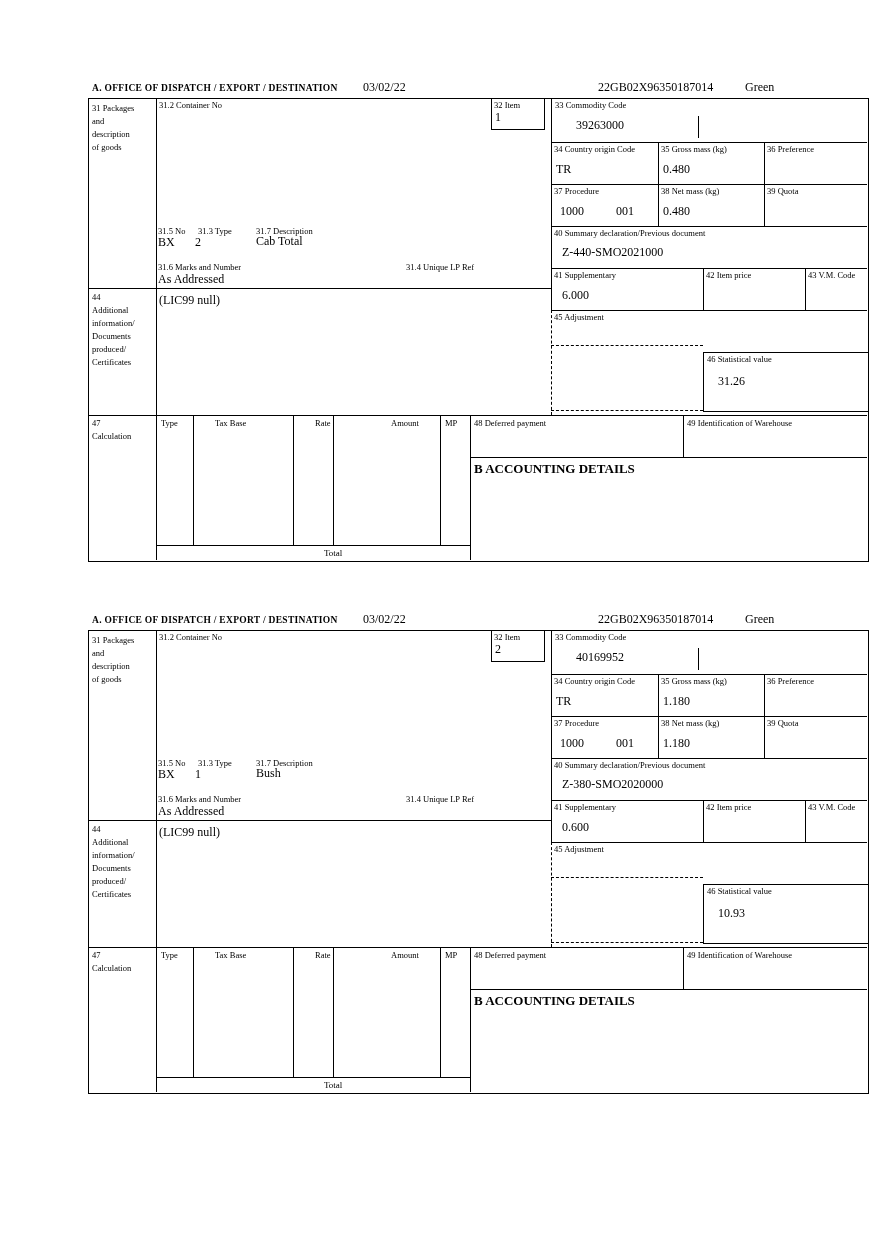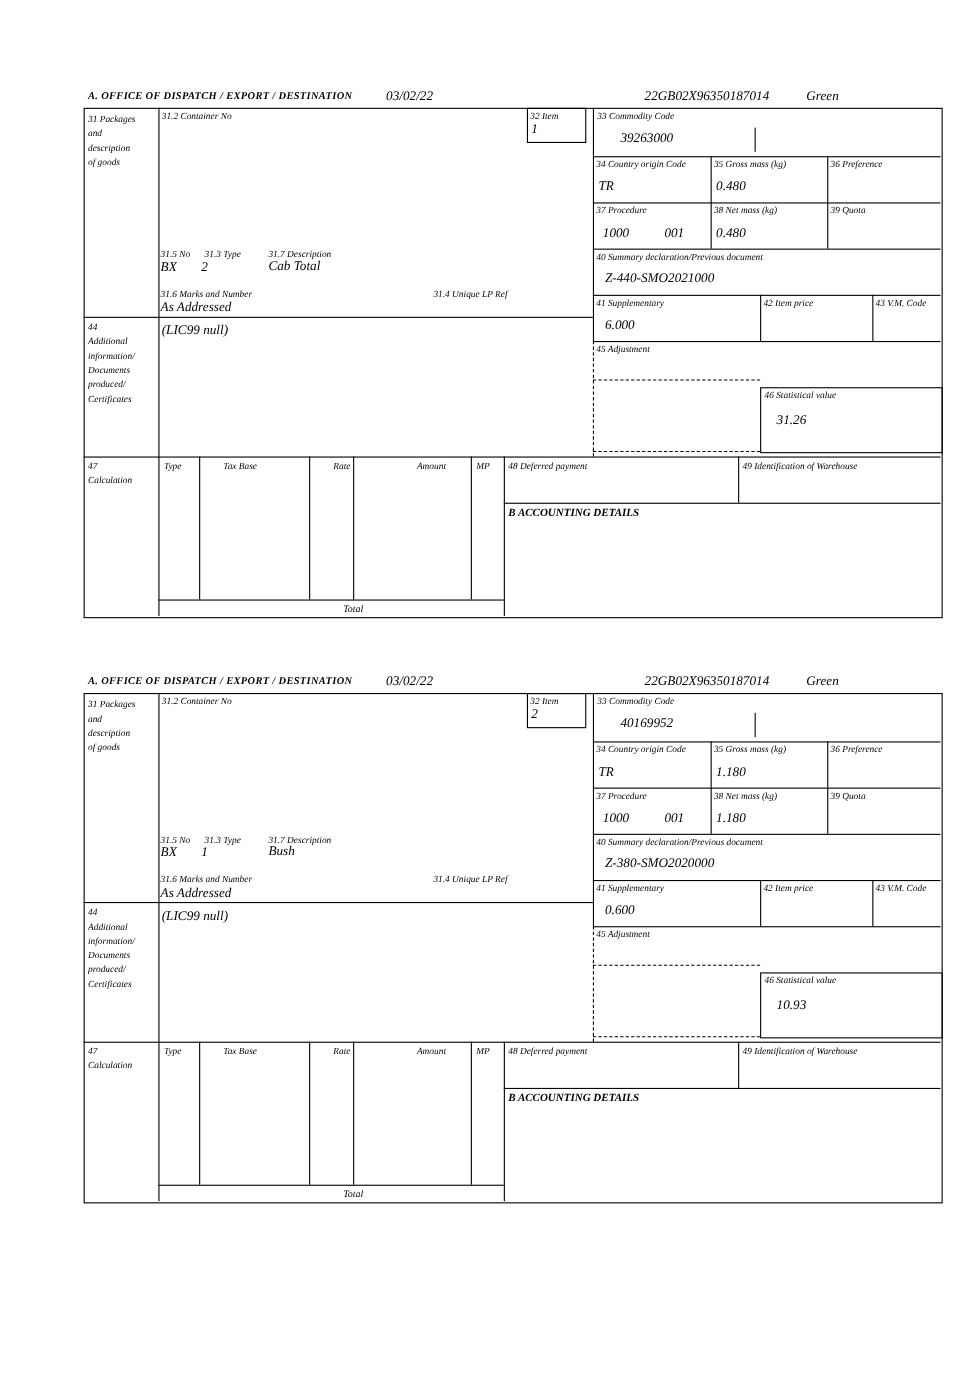--- a/index.html
+++ b/index.html
@@ -1,31 +1,31 @@
 <!DOCTYPE html>
 <html><head>
 <meta charset="utf-8">
 <style>
   html,body{margin:0;padding:0;}
   body{
     width:882px;height:1250px;position:relative;background:#ffffff;color:#000;
     font-family:"Liberation Serif", serif;
   }
-  .block{position:absolute;left:76px;width:781px;height:486px;font-style:italic;}
+  .block{position:absolute;left:88px;width:781px;height:486px;}
   .abs{position:absolute;}
   .lbl{position:absolute;font-size:8.5px;white-space:nowrap;}
   .val{position:absolute;font-size:12px;white-space:nowrap;}
   .hdr{position:absolute;font-size:9.5px;font-weight:bold;letter-spacing:.3px;white-space:nowrap;}
   .stack{position:absolute;font-size:8.5px;line-height:13px;}
   .stack div{white-space:nowrap;}
   .hl{position:absolute;height:1px;background:#000;}
   .vl{position:absolute;width:1px;background:#000;}
   .dh{position:absolute;height:0;border-top:1px dashed #000;}
   .dv{position:absolute;width:0;border-left:1px dashed #000;}
-  .boldlbl{position:absolute;font-size:10px;font-weight:bold;white-space:nowrap;}
+  .boldlbl{position:absolute;font-size:13px;font-weight:bold;white-space:nowrap;}
   .totallbl{position:absolute;font-size:9px;white-space:nowrap;text-align:right;}
 </style>
 </head>
 <body>
 
 <div class="block" style="top:80px">
   <span class="hdr" style="left:4px;top:3px">A.  OFFICE OF DISPATCH / EXPORT / DESTINATION</span>
   <span class="val" style="left:275px;top:0">03/02/22</span>
   <span class="val" style="left:510px;top:0">22GB02X96350187014</span>
   <span class="val" style="left:657px;top:0">Green</span>

